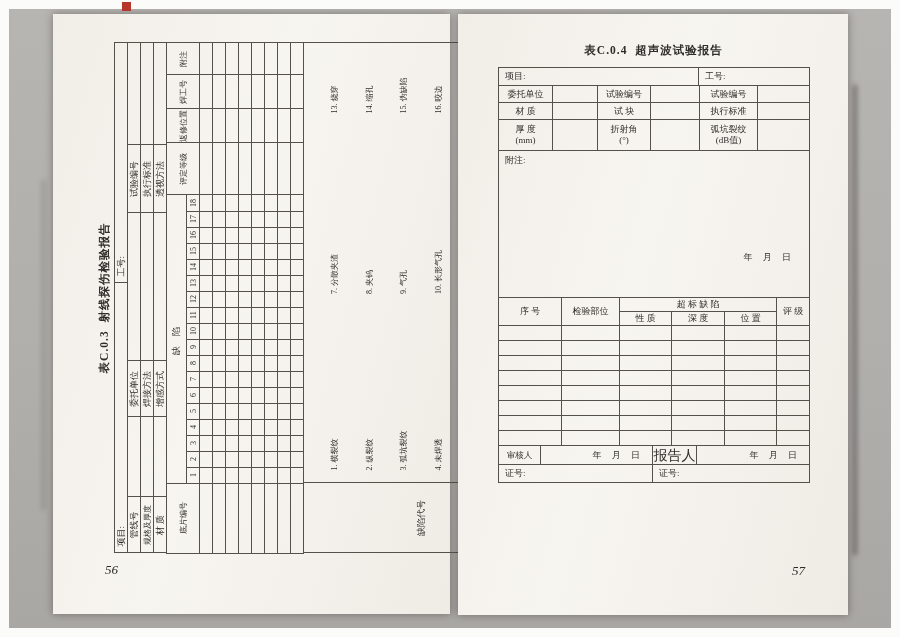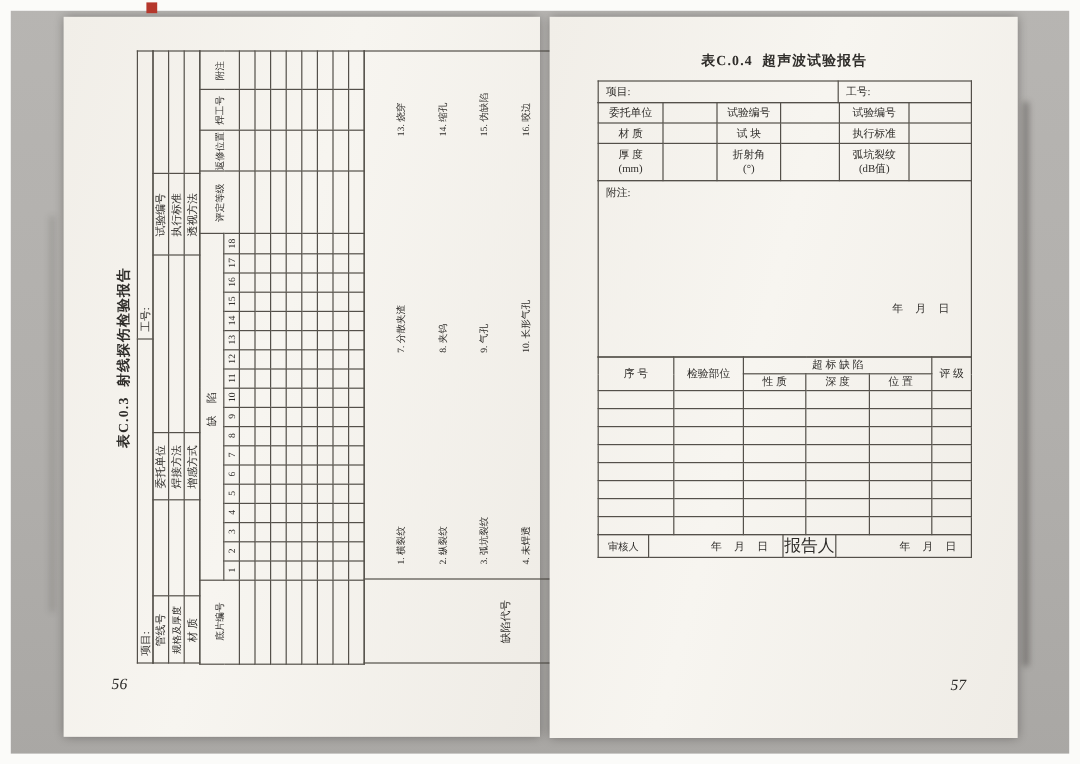--- a/index.html
+++ b/index.html
@@ -438,21 +438,21 @@
             <div class="ln1">暗房处理:</div>
             <div class="ln2 date">年 月 日</div>
           </td>
           <td class="lab-top">拍片:</td>
           <td class="date-bot date">年 月 日</td>
         </tr>
       </tbody>
         </table>
 
     </div>
-    <div class="pagenum" style="left:40px; top:548px;">56</div>
+    <div class="pagenum" style="left:52px; top:548px;">56</div>
   </div>
 
   <div class="page page-right">
     <div class="r-wrap">
 
       <div class="r-title">表C.0.4  超声波试验报告</div>
 
       <table class="rtbl rrow1">
         <colgroup>
             <col style="width:200px">
@@ -621,20 +621,32 @@
         <tbody>
             <tr>
           <td style="font-size:8.5px">审核人</td>
           <td class="date-r date">年 月 日</td>
           <td style="font-size:14px">报告人</td>
           <td class="date-r date">年 月 日</td>
         </tr>
       </tbody>
         </table>
 
+      <table class="rtbl r-cert">
+        <colgroup>
+            <col style="width:154px">
+            <col style="width:157px">
+          </colgroup>
+        <tbody>
+            <tr>
+          <td class="lab-l">证号:</td>
+          <td class="lab-l">证号:</td>
+        </tr>
+      </tbody>
+        </table>
 
     </div>
     <div class="pagenum" style="left:334px; top:549px;">57</div>
   </div>
 
   <div class="red-mark"></div>
   <div class="frame"></div>
 </div>
 
 </body></html>

